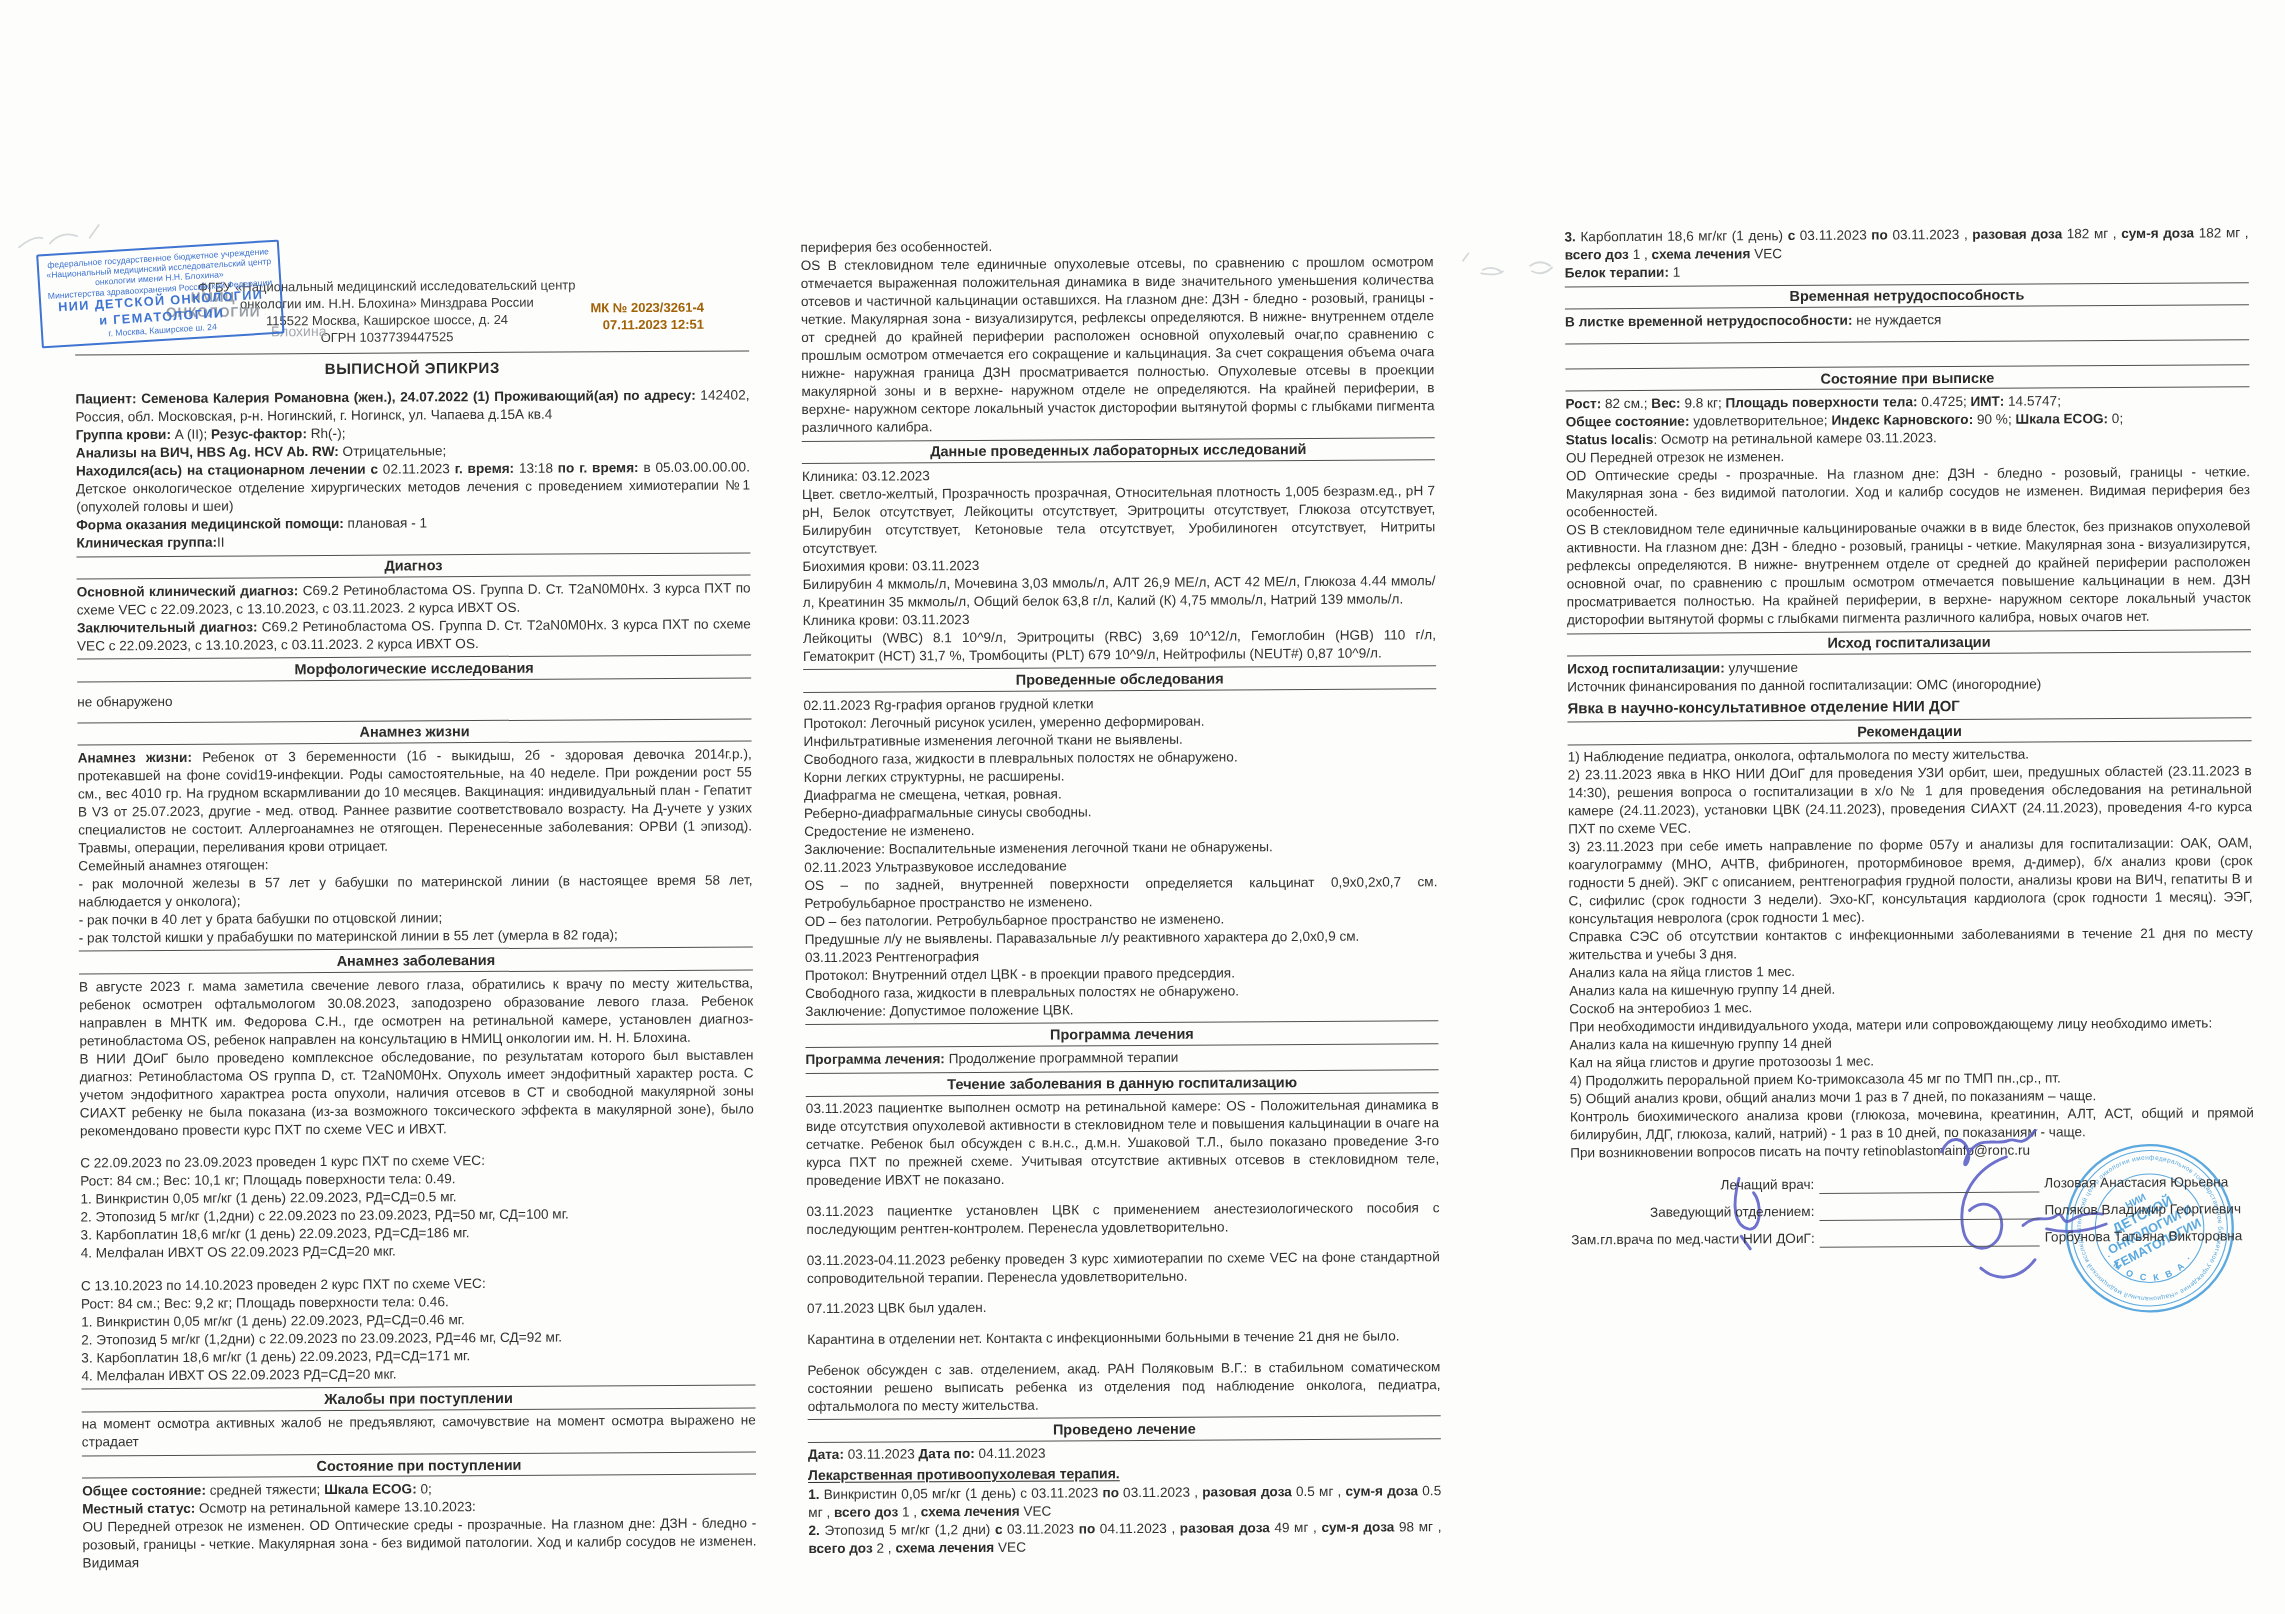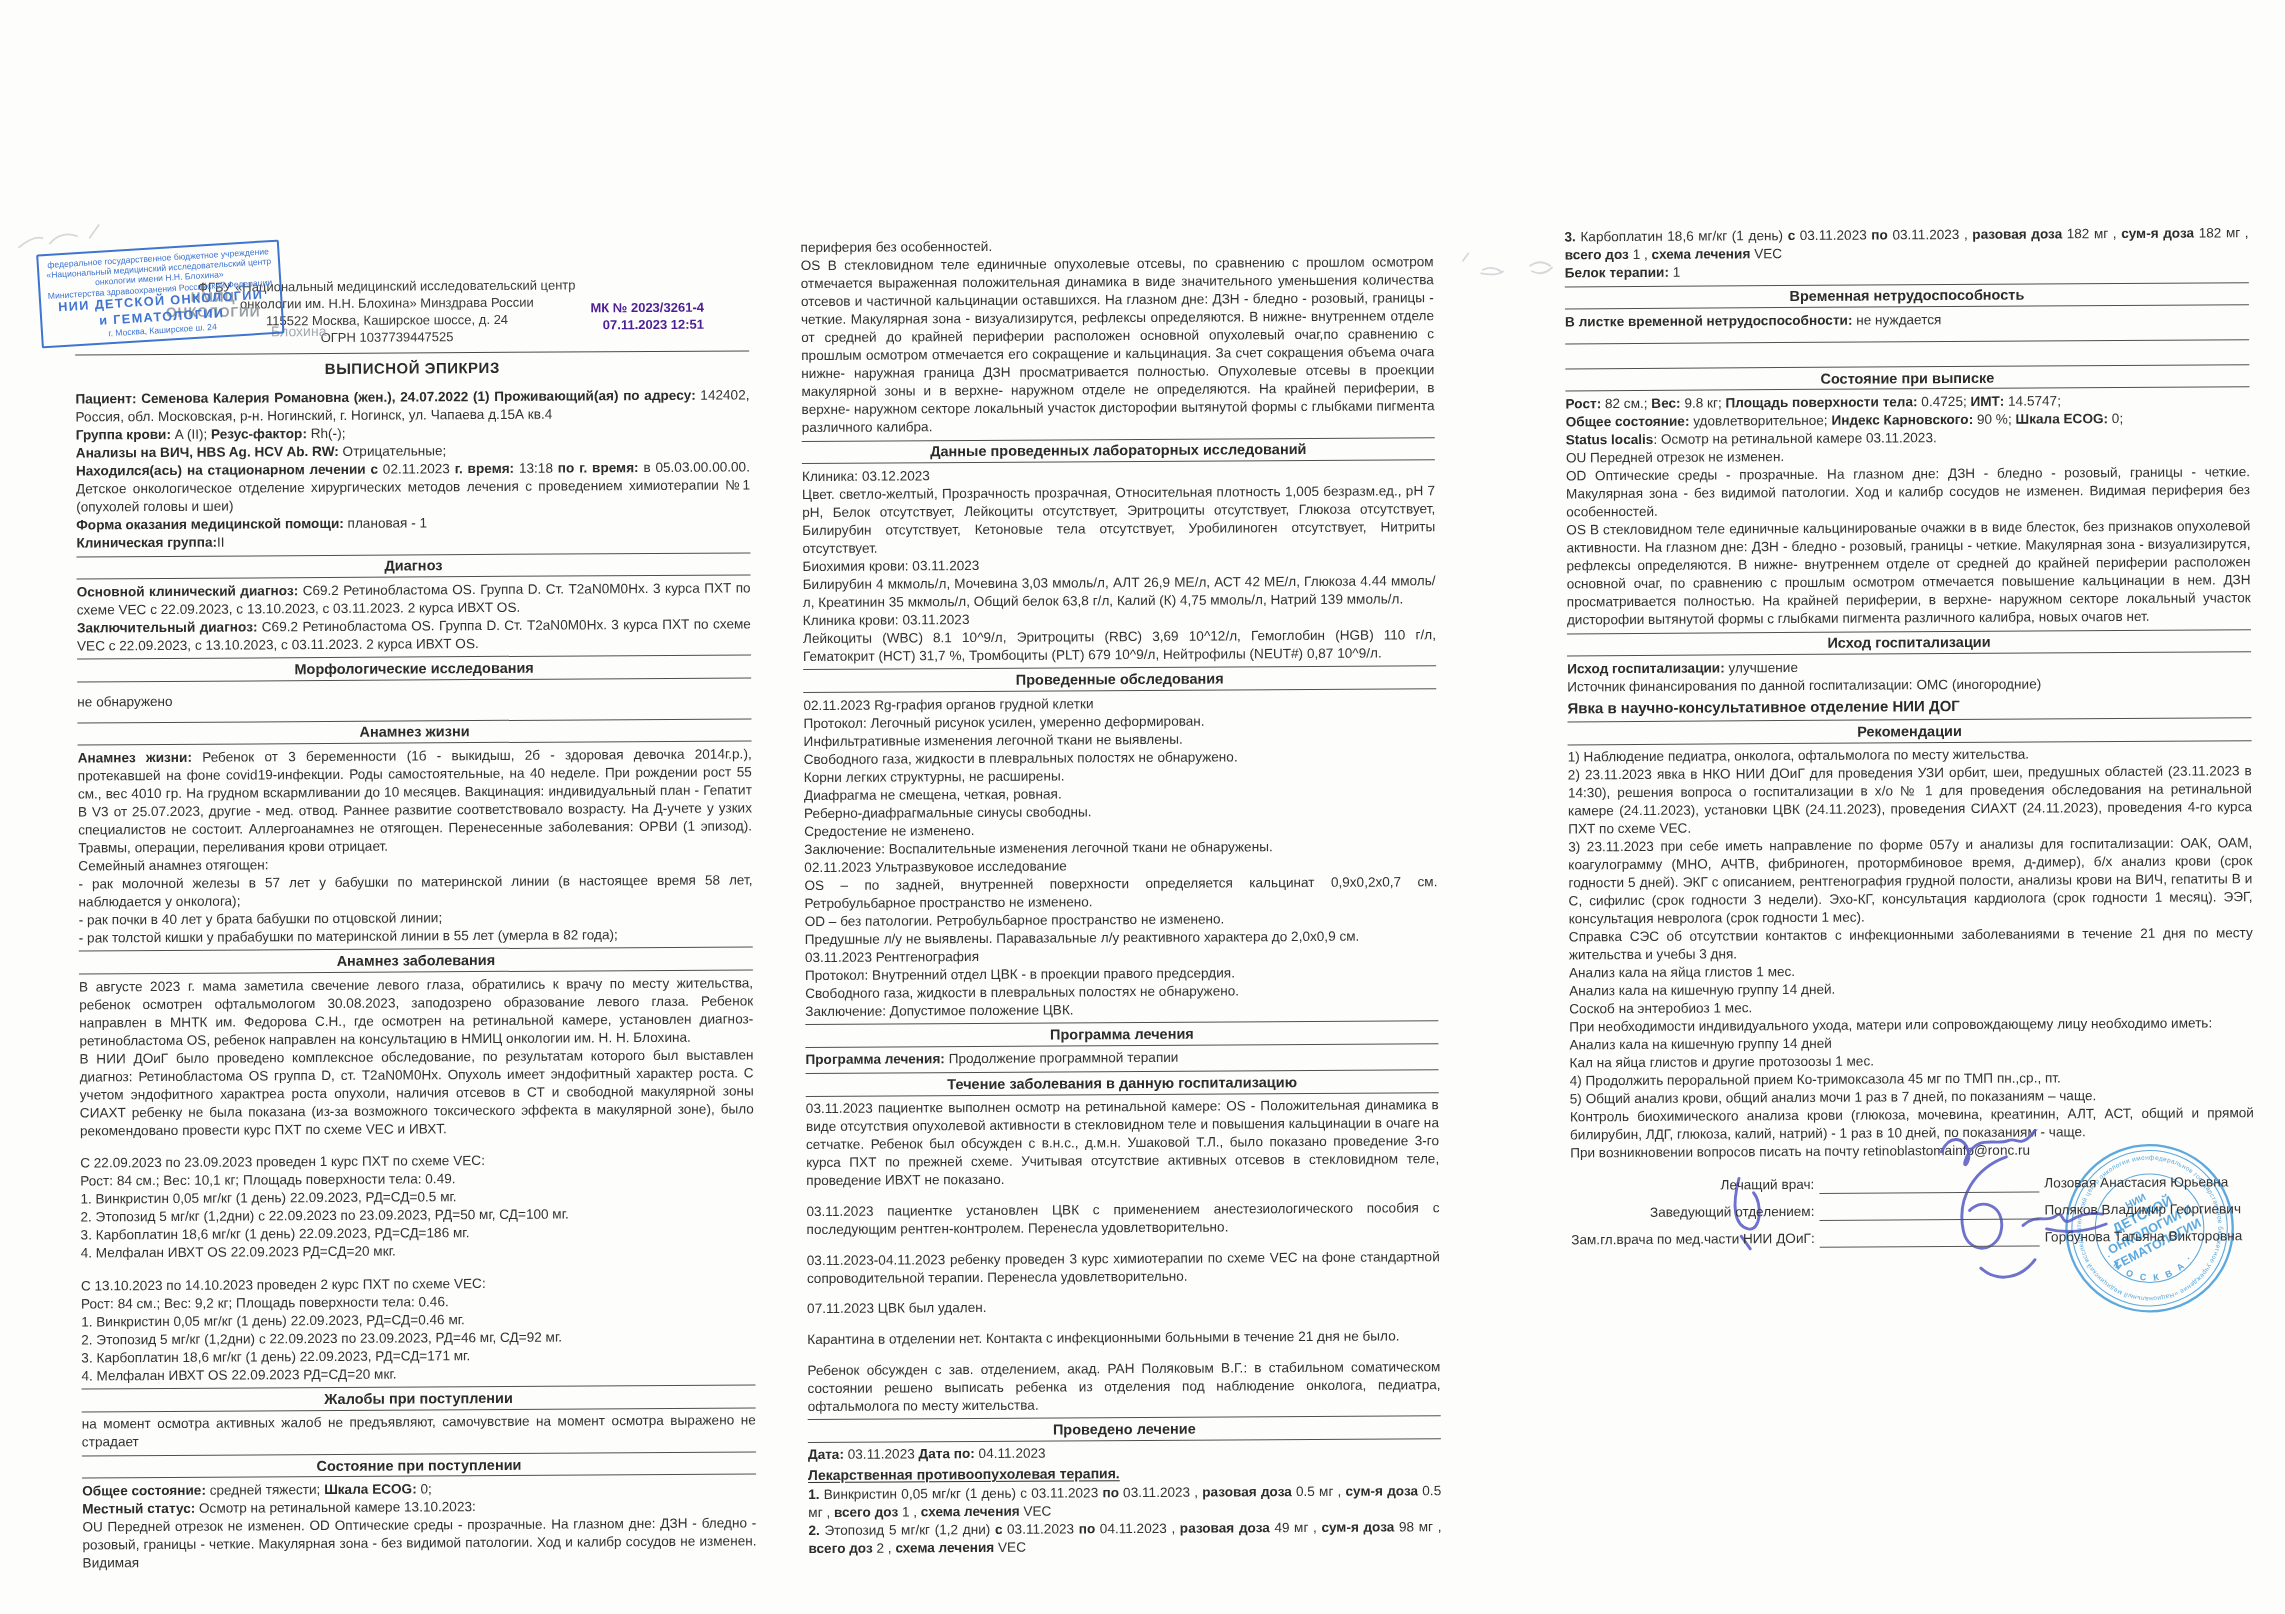--- a/index.html
+++ b/index.html
@@ -14,21 +14,21 @@
     font-weight:bold;font-size:13.6px;line-height:15.4px;letter-spacing:0.9px;text-align:center;}
   .stamp-gray2{position:absolute;left:273px;top:318px;z-index:1;color:#a2a8ae;font-size:14px;}
   .stamp-rect{position:absolute;left:41px;top:241px;width:230px;z-index:2;
     border:2.7px solid #3f74d1;border-radius:1.8px;padding:3.6px 4.5px;background:transparent;
     transform:rotate(-3.2deg);color:#3f74d1;text-align:center;}
   .st-s{font-size:8.6px;line-height:10.4px;}
   .st-l{font-size:12.7px;line-height:15.4px;font-weight:bold;letter-spacing:1.4px;}
   .org-block{position:absolute;left:154px;top:273px;width:470px;text-align:center;
     font-size:13px;line-height:17px;color:#3a3a3a;}
   .mk-block{position:absolute;left:559px;top:296px;width:147px;text-align:right;
-    font-weight:bold;font-size:13px;line-height:17px;color:#4c1d95;}
+    font-weight:bold;font-size:13px;line-height:17px;color:#a16207;}
   .lh-rule{position:absolute;left:77px;top:348px;width:674px;border-top:1.4px solid #4a4a4a;}
   .doc-title{position:absolute;left:77px;top:355px;width:674px;text-align:center;
     font-weight:bold;font-size:15px;letter-spacing:0.5px;color:#2c2c2c;}
   
   .col{position:absolute;font-size:13.6px;line-height:18px;}
   #col1{left:77px;top:384px;width:674px;}
   #col2{left:803px;top:237px;width:633px;}
   #col3{left:1567px;top:231px;width:684px;}
   .para{text-align:justify;}
   .r-b{font-weight:bold;color:#2c2c2c;}

